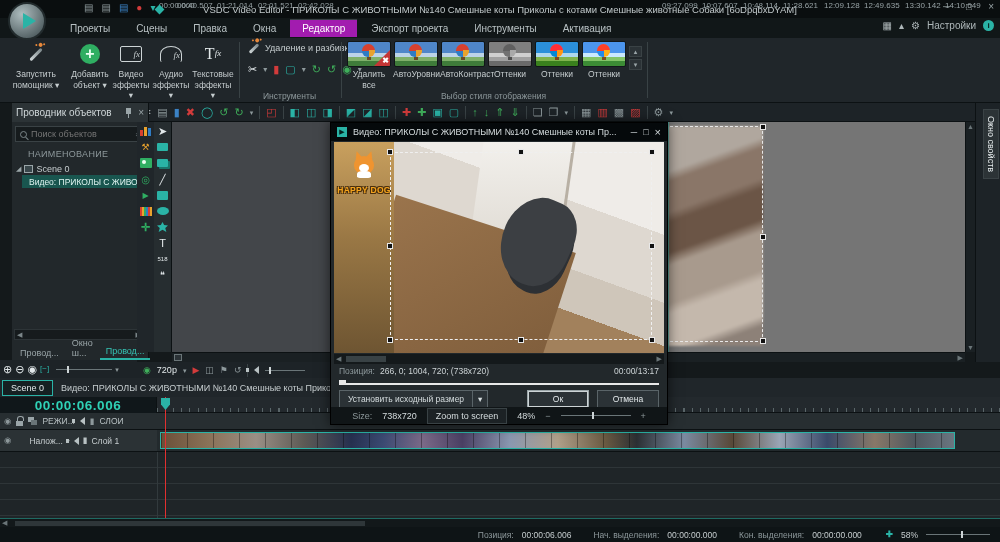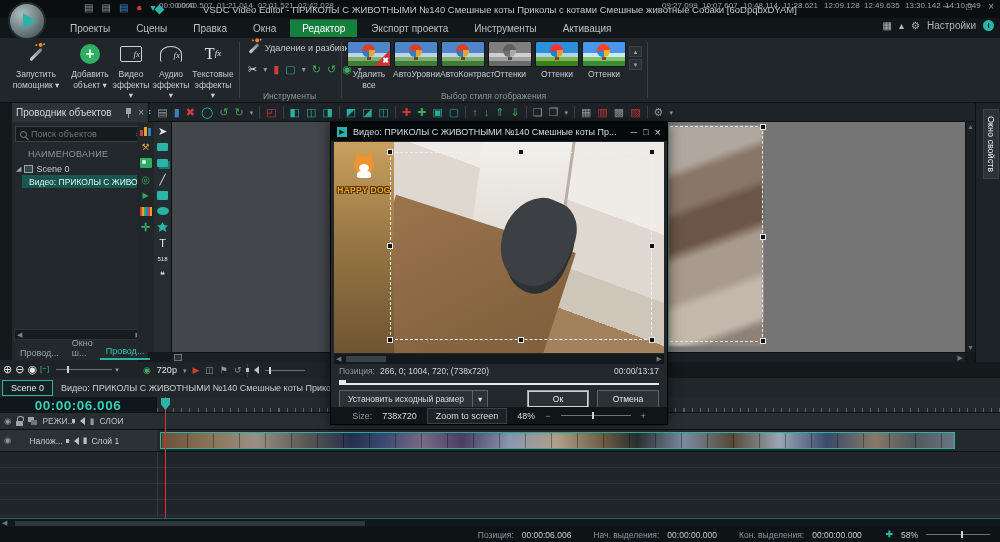--- a/index.html
+++ b/index.html
@@ -10,21 +10,21 @@
   
   #titlebar{left:0;top:0;width:1000px;height:18px;background:#0a0e0f;display:flex;align-items:center}
   #title-text{position:absolute;left:0;right:0;text-align:center;font-size:9.5px;color:#c2c9cb;pointer-events:none}
   .win-btns{position:absolute;right:6px;top:2px;display:flex;gap:16px;color:#9aa5a8;font-size:10px}
   #app-logo{position:absolute;left:8px;top:2px;width:38px;height:38px;border-radius:50%;background:radial-gradient(circle at 35% 30%,#aebdbf,#5c6a6d 70%,#39464a);z-index:60;border:2px solid #222b2d;display:flex;align-items:center;justify-content:center}
   #app-logo .tri{width:0;height:0;border-left:13px solid #2ab3a6;border-top:8px solid transparent;border-bottom:8px solid transparent;margin-left:4px}
   .qat{position:absolute;left:84px;top:3px;display:flex;gap:8px;align-items:center;font-size:10px}
   
   #menubar{left:0;top:18px;width:1000px;height:20px;background:#11171 8;background:#111718;display:flex;align-items:center;padding-left:58px;gap:2px}
   .menu-item{padding:3px 12px;color:#b8c1c3;font-size:10px;cursor:default}
-  .menu-item.active{background:#15803d;color:#fff;border-top:1px solid #3a4245}
+  .menu-item.active{background:#a21caf;color:#fff;border-top:1px solid #3a4245}
   #menubar-right{position:absolute;right:6px;top:20px;display:flex;align-items:center;gap:7px;color:#aeb7b9}
   .info-circle{width:11px;height:11px;border-radius:50%;background:#2ab3a6;color:#07211e;font-size:8px;font-weight:bold;display:inline-flex;align-items:center;justify-content:center}
   
   #ribbon{left:0;top:38px;width:1000px;height:65px;background:#20262a;border-bottom:1px solid #0c1113}
   .rgroup{position:absolute;top:0;height:65px}
   .rsep{position:absolute;top:4px;width:1px;height:56px;background:#39424 5;background:#394245}
   .rbtn{position:absolute;top:3px;text-align:center;color:#c6cdcf;font-size:8.5px;line-height:1.25;cursor:default}
   .rbtn .rico{height:26px;display:flex;align-items:center;justify-content:center;margin-bottom:2px}
   .glabel{position:absolute;bottom:2px;width:100%;text-align:center;color:#8d989b;font-size:8.5px}
   .wand{width:16px;height:3px;background:linear-gradient(90deg,#cfd6d8,#7b8689);transform:rotate(-45deg);border-radius:2px;position:relative}

